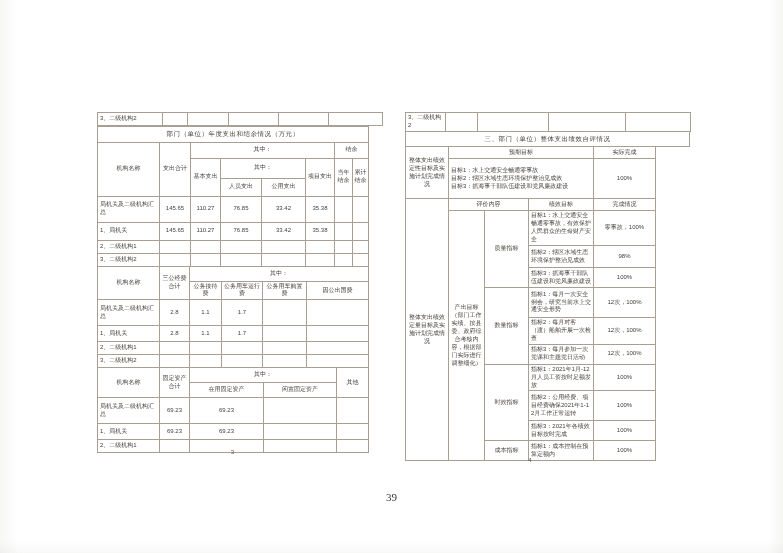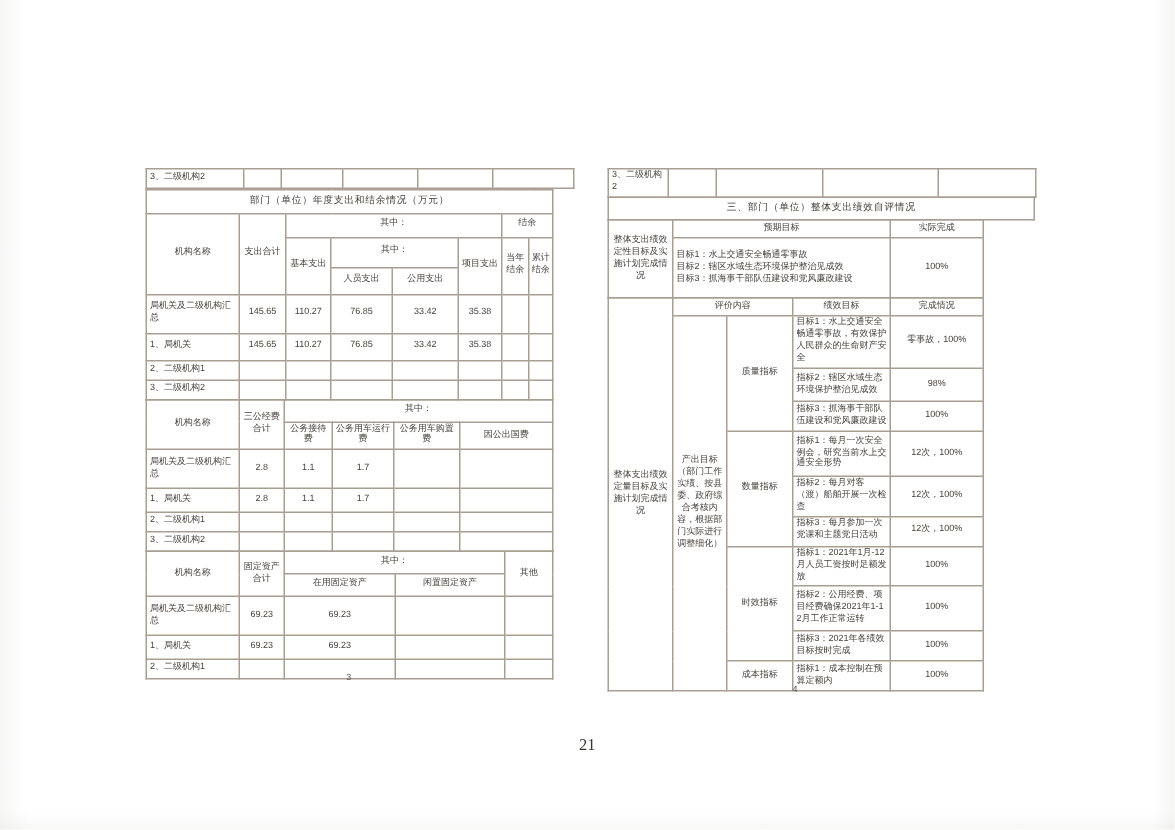--- a/index.html
+++ b/index.html
@@ -349,13 +349,13 @@
       <td>成本指标</td>
       <td class="lbl">指标1：成本控制在预算定额内</td>
       <td>100%</td>
     </tr>
   </tbody>
     </table>
 
   <div class="pg-footer" style="left:0;top:345px;width:250px">4</div>
 </div>
 
-<div id="doc-page-number">21</div>
+<div id="doc-page-number">39</div>
 
 </body></html>

